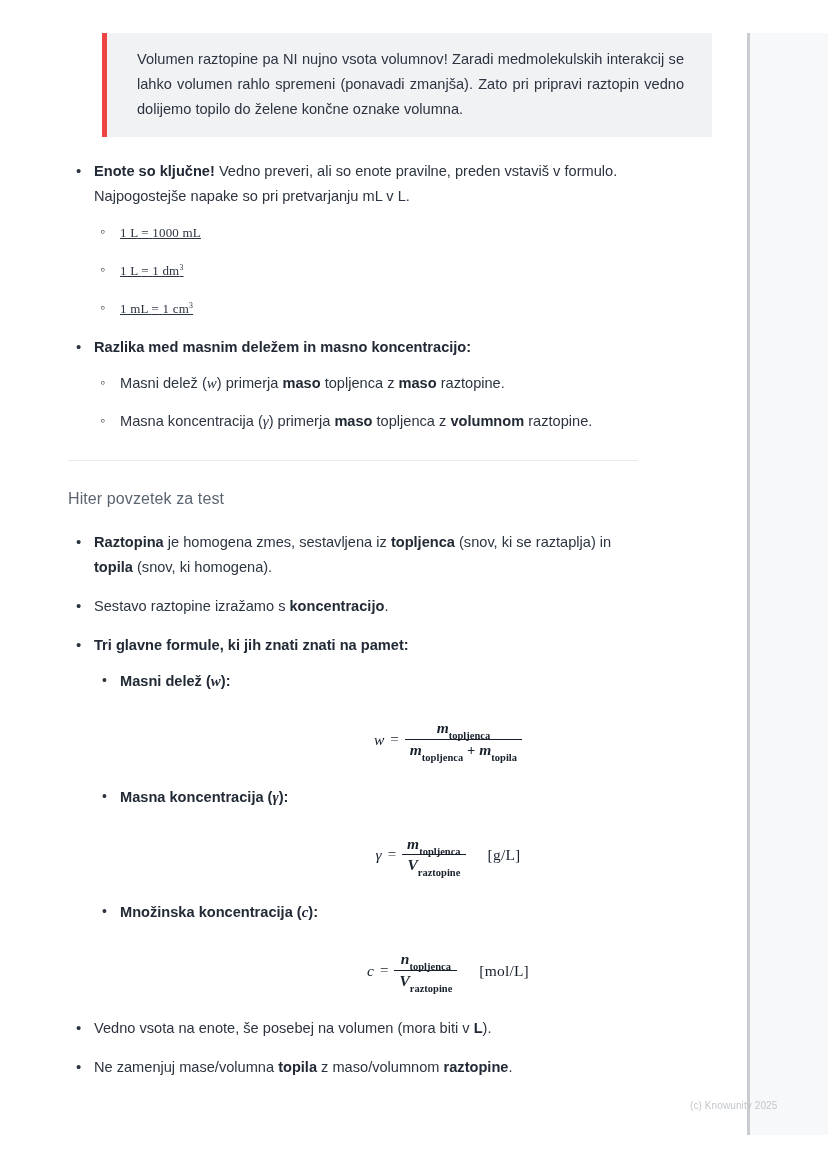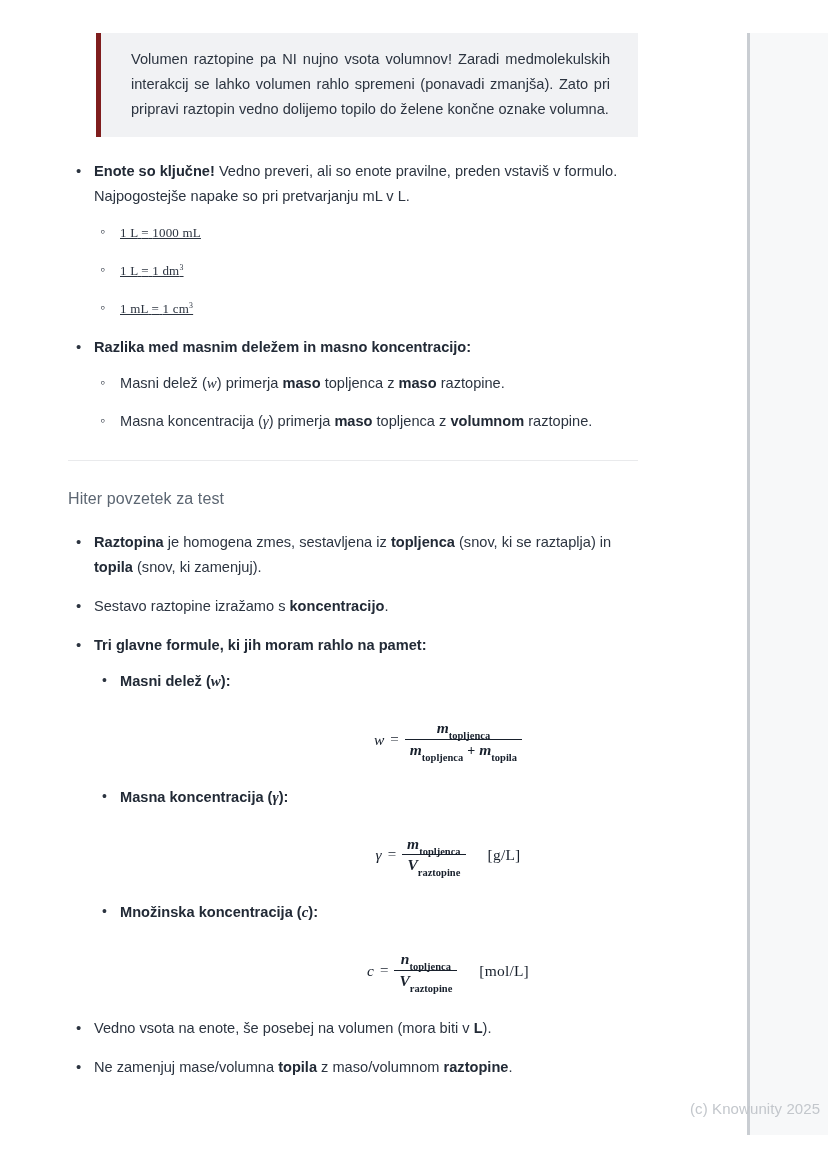--- a/index.html
+++ b/index.html
@@ -40,24 +40,24 @@
     left: 0;
     top: 0;
     width: 700px;
     padding: 0;
   }
 
   
   .callout {
     margin: 33px 0 0 0;
     position: relative;
-    left: 96px;
-    width: 542px;
+    left: 102px;
+    width: 610px;
     background: #f1f2f4;
-    border-left: 5px solid #7f1d1d;
+    border-left: 5px solid #ef4444;
     box-sizing: border-box;
     padding: 14px 28px 15px 30px;
   }
   .callout p {
     margin: 0;
     font-size: 14.6px;
     line-height: 25px;
     text-align: justify;
     color: #2c3440;
   }
@@ -228,21 +228,21 @@
     font-size: 15.5px;
     margin-left: 22px;
     letter-spacing: .2px;
   }
 
   
   #watermark {
     position: absolute;
     left: 690px;
     top: 1100px;
-    font-size: 15px;
+    font-size: 10px;
     color: #c3c7cc;
     font-family: "Liberation Sans", sans-serif;
     white-space: nowrap;
     letter-spacing: .1px;
   }
 </style>
 </head>
 <body>
 
 <div id="right-panel"></div>
@@ -292,29 +292,29 @@
     </li>
   </ul>
 
   <div class="hr"></div>
 
   <h2 class="section-title">Hiter povzetek za test</h2>
 
   <ul class="lv1">
 
     <li>
-      <b>Raztopina</b><span> je homogena zmes, sestavljena iz </span><b>topljenca</b><span> (snov, ki se raztaplja) in </span><b>topila</b><span> (snov, ki zamenjuj).</span>
+      <b>Raztopina</b><span> je homogena zmes, sestavljena iz </span><b>topljenca</b><span> (snov, ki se raztaplja) in </span><b>topila</b><span> (snov, ki homogena).</span>
     </li>
 
     <li>
       <span>Sestavo raztopine izražamo s </span><b>koncentracijo</b><span>.</span>
     </li>
 
     <li>
-      <b>Tri glavne formule, ki jih moram rahlo na pamet:</b>
+      <b>Tri glavne formule, ki jih znati znati na pamet:</b>
 
       <ul class="lv2 disc">
 
         <li>
           <b><span>Masni delež (</span><span class="math">w</span><span>):</span></b>
         </li>
       </ul>
 
       <div class="formula-block">
         <span class="feq">

